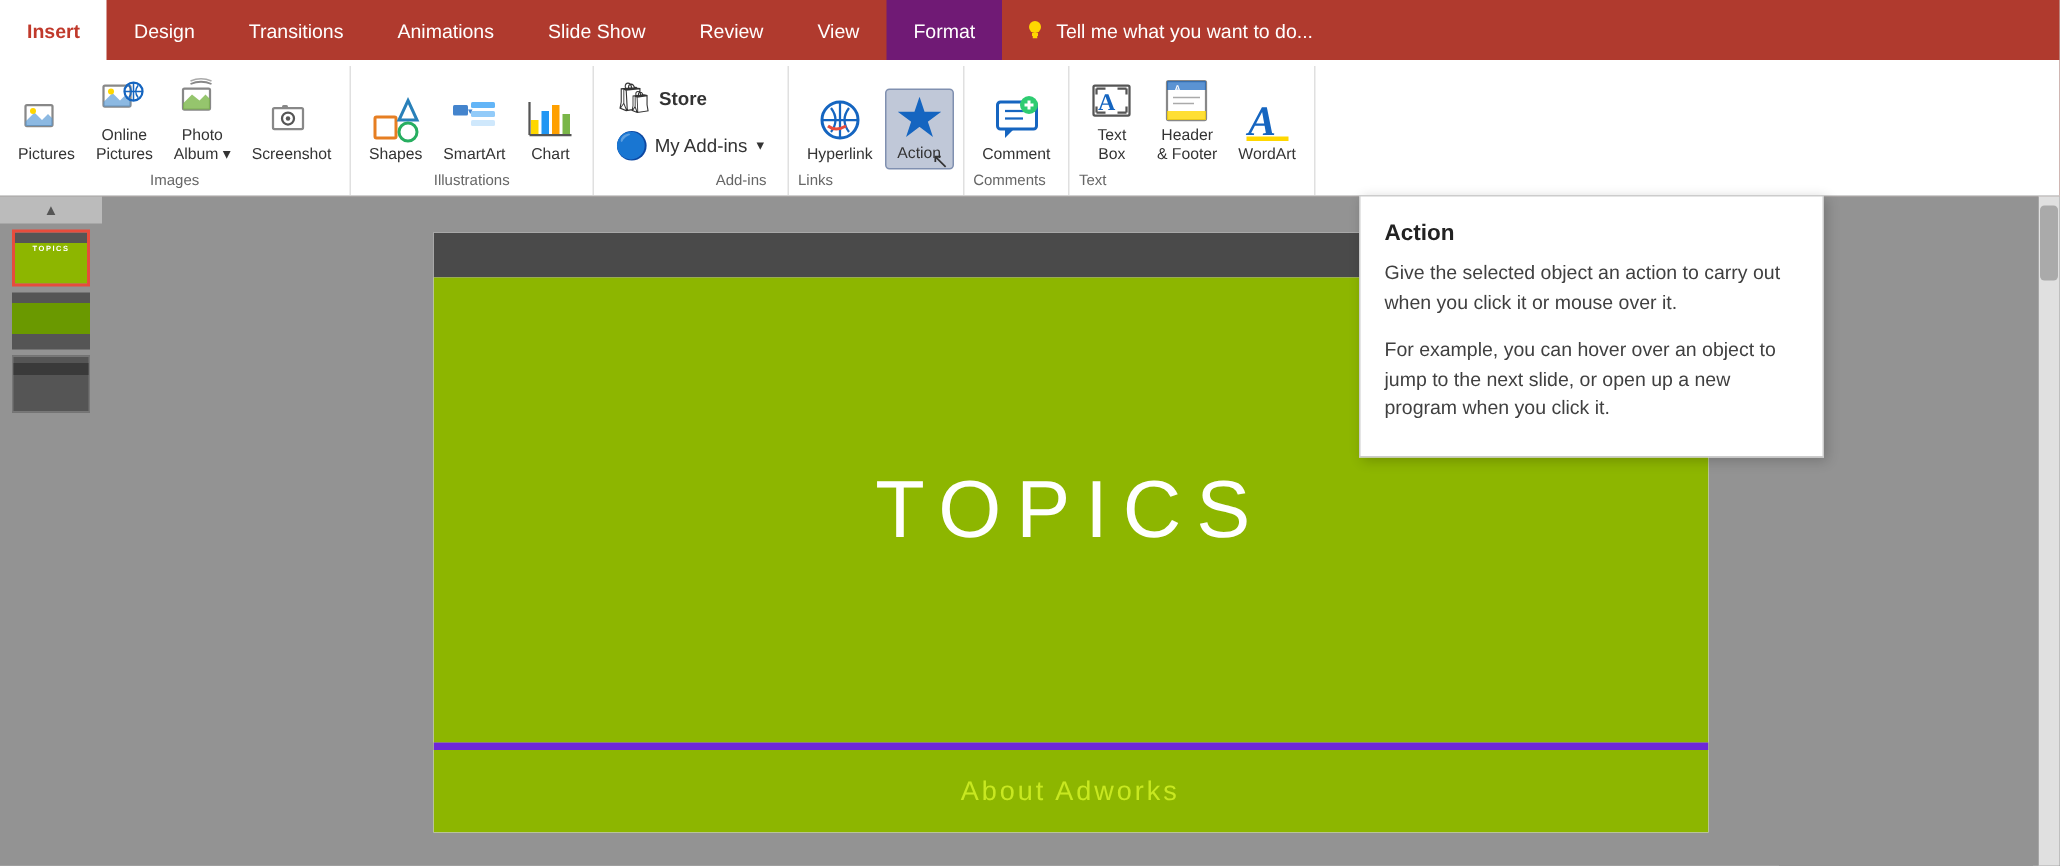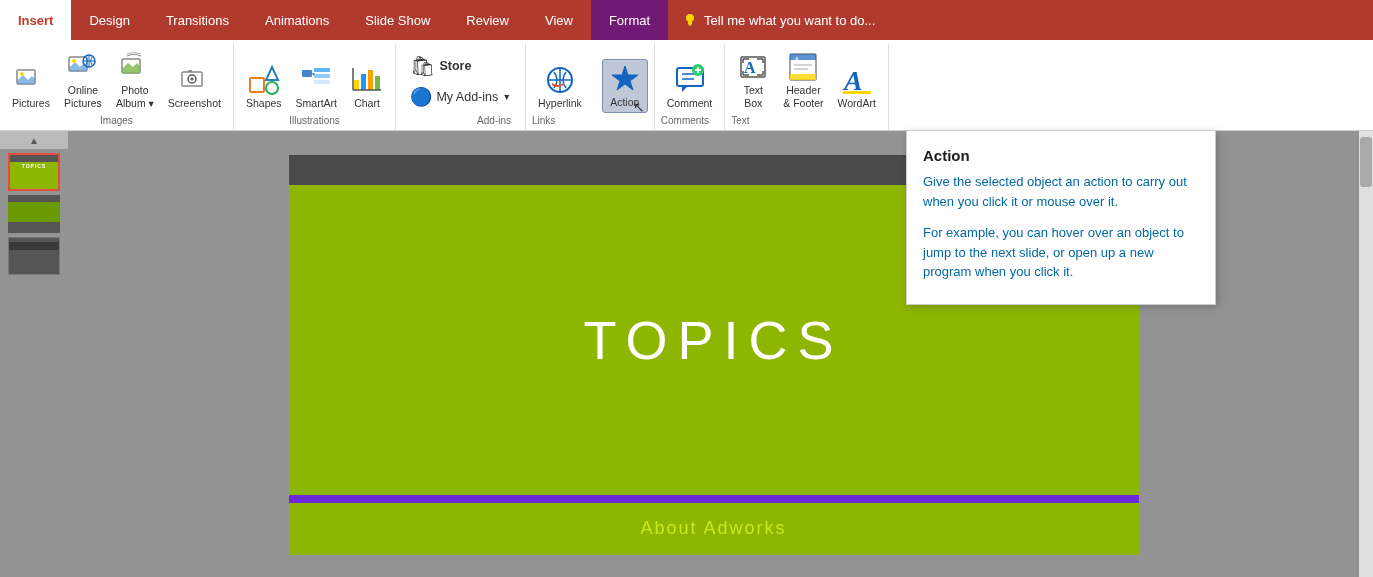--- a/index.html
+++ b/index.html
@@ -28,21 +28,21 @@
     .addins-label-bottom { font-size: 10px; color: #666; padding: 2px 6px; text-align: right; }
 
     
     .slide-area { display: flex; width: 100%; height: calc(577px - 130px); background: #939393; }
     .slide-canvas { flex: 1; background: #939393; display: flex; align-items: center; justify-content: center; position: relative; padding: 10px; }
     .slide { width: 850px; height: 400px; background: #fff; position: relative; overflow: hidden; }
 
     
     .tooltip-box { position: absolute; top: 130px; left: 906px; width: 310px; background: #fff; border: 1px solid #ccc; box-shadow: 2px 2px 8px rgba(0,0,0,0.2); padding: 16px; z-index: 100; }
     .tooltip-title { font-size: 15px; font-weight: 700; color: #222; margin-bottom: 8px; }
-    .tooltip-body { font-size: 13px; color: #0369a1; line-height: 1.5; }
+    .tooltip-body { font-size: 13px; color: #404040; line-height: 1.5; }
     .tooltip-body p { margin-bottom: 12px; }
     .tooltip-body p:last-child { margin-bottom: 6px; }
 
     .tab-insert-active { background: #fff !important; color: #c0392b !important; font-weight: 700; }
   </style>
 </head>
 <body>
 
 <div class="ribbon">
   <div class="tabs-bar">
@@ -169,21 +169,21 @@
         <div class="addins-row">
           <span style="font-size:18px;">🔵</span>
           <span style="font-size:12.5px;">My Add-ins</span>
           <span style="font-size:10px;margin-left:2px;">▾</span>
         </div>
       </div>
       <div class="addins-label-bottom">Add-ins</div>
     </div>
 
     <div style="display:flex;flex-direction:column;border-right:1px solid #e0e0e0;padding:4px 6px 2px 6px;">
-      <div style="display:flex;gap:14px;flex:1;align-items:flex-end;">
+      <div style="display:flex;gap:2px;flex:1;align-items:flex-end;">
         <div class="ribbon-item">
           <div class="icon-img">
             <svg width="32" height="32" viewBox="0 0 32 32">
               <circle cx="16" cy="16" r="12" fill="none" stroke="#1565c0" stroke-width="2"></circle>
               <line x1="4" y1="16" x2="28" y2="16" stroke="#1565c0" stroke-width="1.5"></line>
               <line x1="16" y1="4" x2="16" y2="28" stroke="#1565c0" stroke-width="1.5"></line>
               <path d="M10 8 Q16 16 10 24" fill="none" stroke="#1565c0" stroke-width="1.5"></path>
               <path d="M22 8 Q16 16 22 24" fill="none" stroke="#1565c0" stroke-width="1.5"></path>
               <path d="M8 20 Q13 24 20 20" fill="none" stroke="#e74c3c" stroke-width="2"></path>
             </svg>
@@ -292,21 +292,21 @@
 
   <div class="slide-canvas">
     <div class="slide">
 
       <div style="width:100%;height:30px;background:#4a4a4a;"></div>
 
       <div style="width:100%;height:calc(100% - 90px);background:#8db600;display:flex;align-items:center;justify-content:center;">
         <span style="color:#fff;font-size:54px;font-weight:300;letter-spacing:10px;">TOPICS</span>
       </div>
 
-      <div style="width:100%;height:60px;background:#8db600;display:flex;align-items:center;justify-content:center;border-top:8px solid #6d28d9;">
+      <div style="width:100%;height:60px;background:#8db600;display:flex;align-items:center;justify-content:center;border-top:5px solid #6d28d9;">
         <span style="color:#c8e820;font-size:18px;letter-spacing:2px;">About Adworks</span>
       </div>
     </div>
   </div>
 
   <div style="width:14px;background:#e0e0e0;display:flex;flex-direction:column;align-items:center;padding:2px;">
     <div style="width:12px;height:50px;background:#aaa;border-radius:3px;margin-top:4px;"></div>
   </div>
 </div>
 

